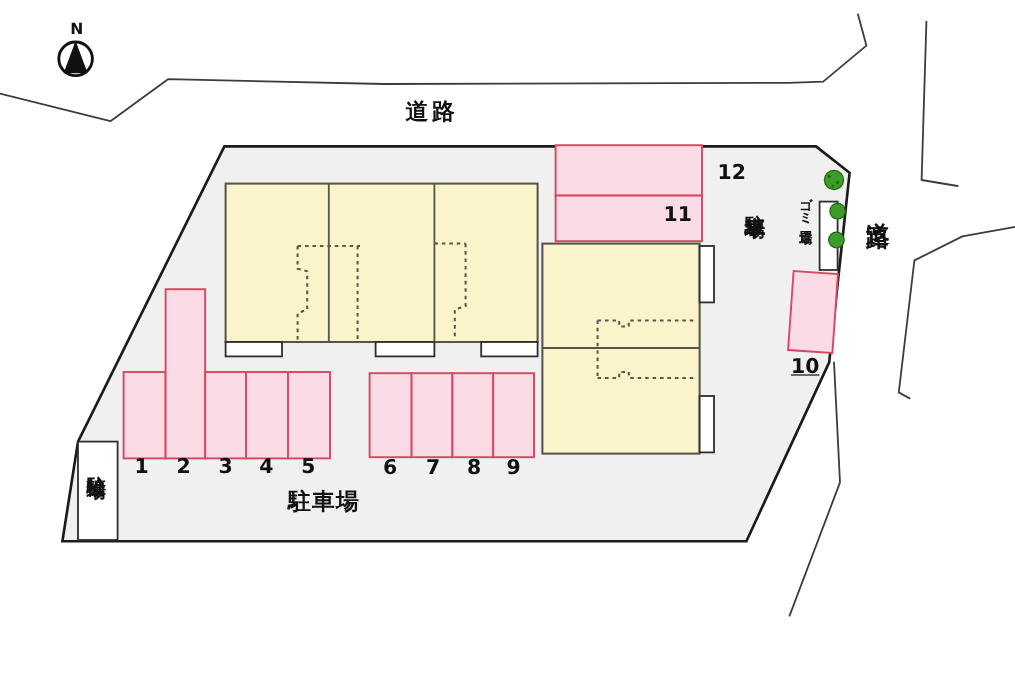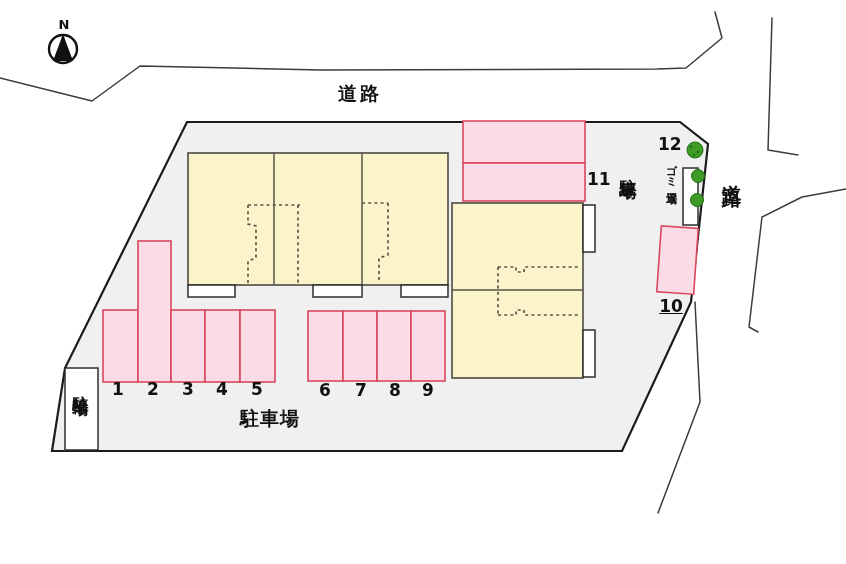--- a/index.html
+++ b/index.html
@@ -106,16 +106,16 @@
   <div class="num" style="left:106px;top:379px;">1</div>
   <div class="num" style="left:141px;top:379px;">2</div>
   <div class="num" style="left:176px;top:379px;">3</div>
   <div class="num" style="left:210px;top:379px;">4</div>
   <div class="num" style="left:245px;top:379px;">5</div>
   <div class="num" style="left:313px;top:380px;">6</div>
   <div class="num" style="left:349px;top:380px;">7</div>
   <div class="num" style="left:383px;top:380px;">8</div>
   <div class="num" style="left:416px;top:380px;">9</div>
   <div class="num" style="left:657px;top:296px;width:28px;text-decoration:underline;">10</div>
-  <div class="num" style="left:587px;top:169px;width:30px;text-align:left;">11</div>
-  <div class="num" style="left:618px;top:134px;width:30px;text-align:left;padding-left:40px;">12</div>
+  <div class="num" style="left:553px;top:169px;width:30px;text-align:left;">11</div>
+  <div class="num" style="left:558px;top:134px;width:30px;text-align:left;padding-left:40px;">12</div>
 
 </div>
 
 </body></html>

